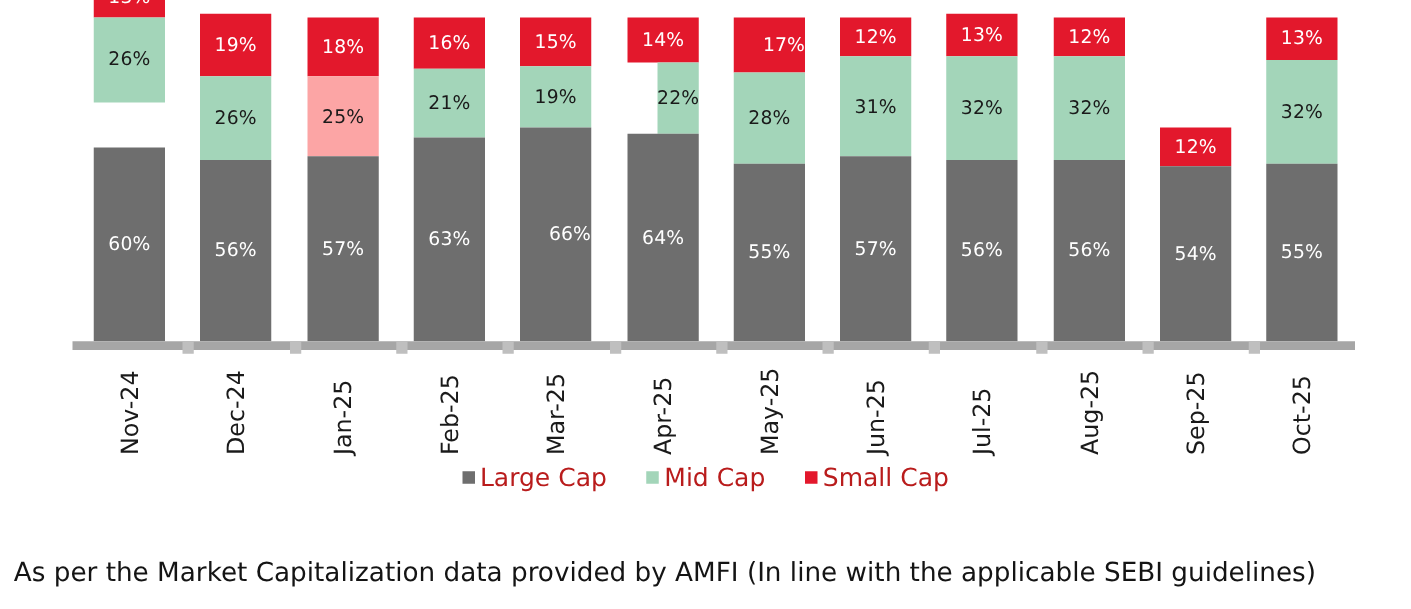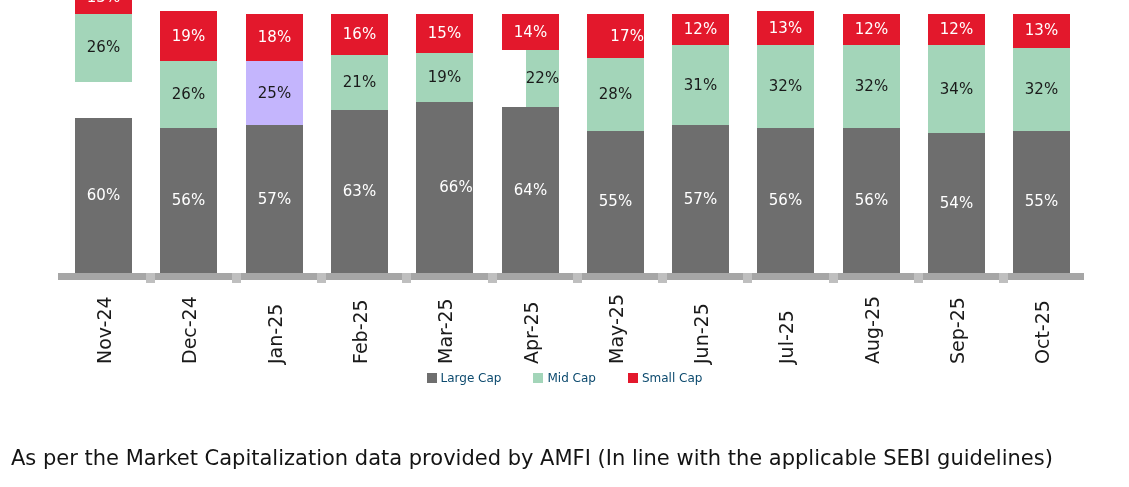--- a/index.html
+++ b/index.html
@@ -101,22 +101,22 @@
     display: flex;
     align-items: center;
     gap: 4px;
   }
   .legend-swatch {
     width: 10px;
     height: 10px;
     display: inline-block;
   }
   .legend-label {
-    font-size: 12px;
-    color: #0c4a6e;
+    font-size: 20px;
+    color: #b91c1c;
     line-height: 1;
   }
 
   
   .footnote {
     position: absolute;
     left: 11px;
     top: 447px;
     width: 1120px;
     font-size: 21px;
@@ -151,21 +151,21 @@
           <span>26%</span>
         </div>
         <div class="seg" style="height: 145.04px; background: rgb(110, 110, 110); color: rgb(255, 255, 255);">
           <span>56%</span>
         </div>
       </div>
       <div class="bar-group" style="left: 246px;">
         <div class="seg" style="height: 46.62px; background: rgb(227, 24, 44); color: rgb(255, 255, 255);">
           <span>18%</span>
         </div>
-        <div class="seg" style="height: 64.75px; background: #c4b5fd; color: rgb(26, 26, 26);">
+        <div class="seg" style="height: 64.75px; background: #fca5a5; color: rgb(26, 26, 26);">
           <span>25%</span>
         </div>
         <div class="seg" style="height: 147.63px; background: rgb(110, 110, 110); color: rgb(255, 255, 255);">
           <span>57%</span>
         </div>
       </div>
       <div class="bar-group" style="left: 331px;">
         <div class="seg" style="height: 41.44px; background: rgb(227, 24, 44); color: rgb(255, 255, 255);">
           <span>16%</span>
         </div>
@@ -238,23 +238,20 @@
         <div class="seg" style="height: 82.88px; background: rgb(163, 213, 185); color: rgb(26, 26, 26);">
           <span>32%</span>
         </div>
         <div class="seg" style="height: 145.04px; background: rgb(110, 110, 110); color: rgb(255, 255, 255);">
           <span>56%</span>
         </div>
       </div>
       <div class="bar-group" style="left: 928px;">
         <div class="seg" style="height: 31.08px; background: rgb(227, 24, 44); color: rgb(255, 255, 255);">
           <span>12%</span>
-        </div>
-        <div class="seg" style="height: 88.06px; background: rgb(163, 213, 185); color: rgb(26, 26, 26);">
-          <span>34%</span>
         </div>
         <div class="seg" style="height: 139.86px; background: rgb(110, 110, 110); color: rgb(255, 255, 255);">
           <span>54%</span>
         </div>
       </div>
       <div class="bar-group" style="left: 1013px;">
         <div class="seg" style="height: 33.67px; background: rgb(227, 24, 44); color: rgb(255, 255, 255);">
           <span>13%</span>
         </div>
         <div class="seg" style="height: 82.88px; background: rgb(163, 213, 185); color: rgb(26, 26, 26);">

